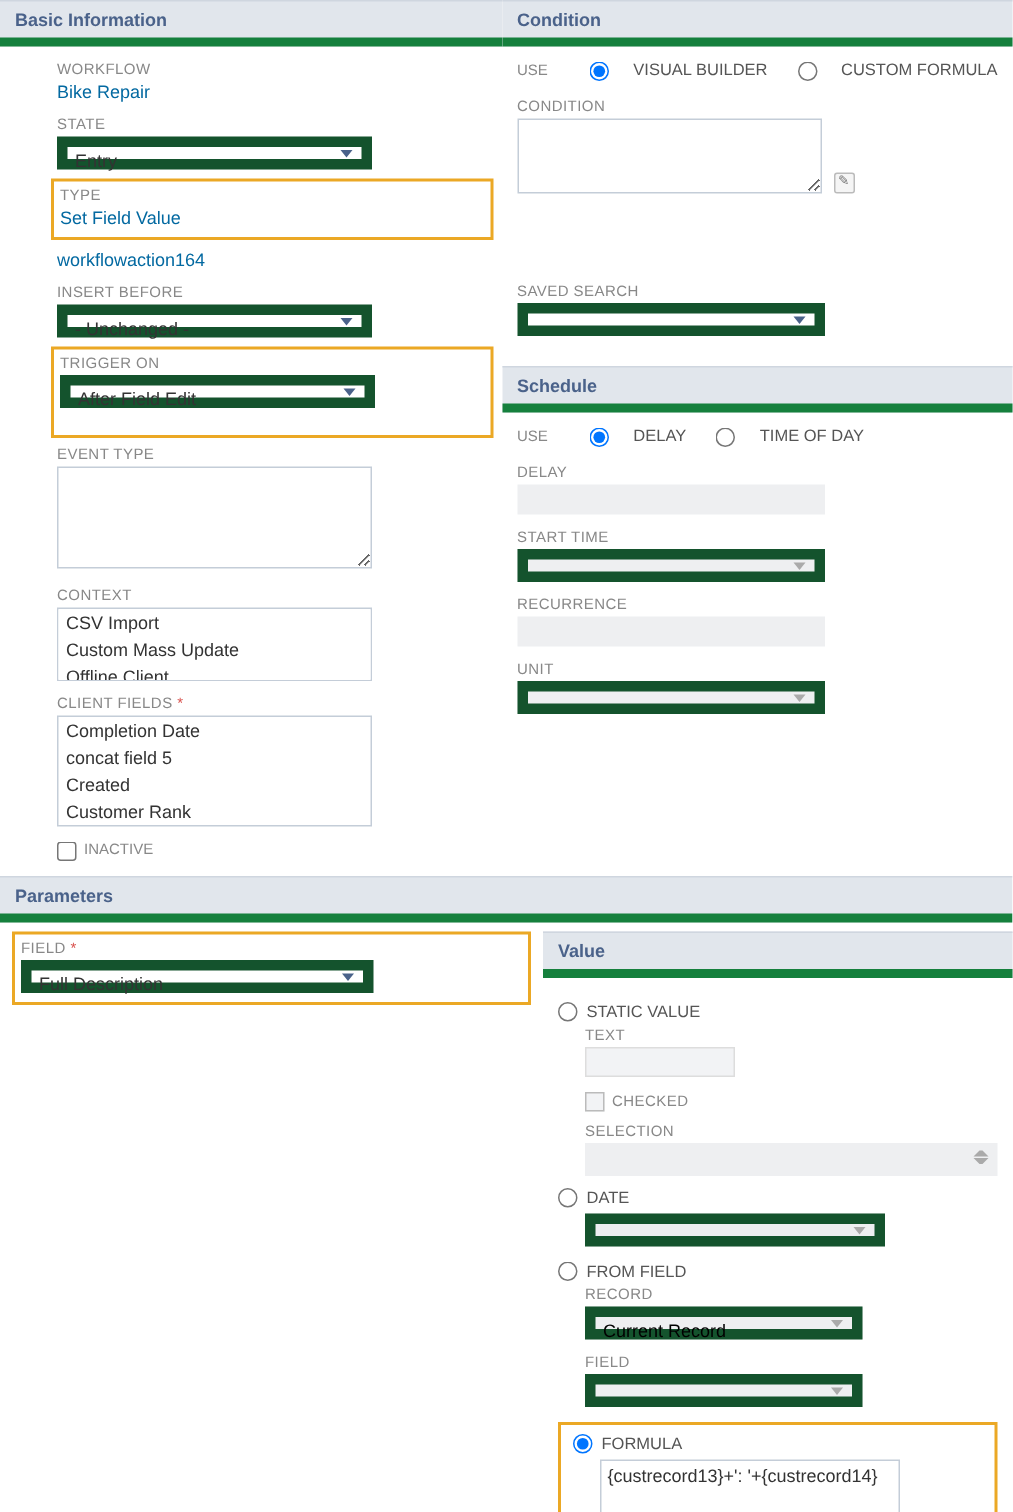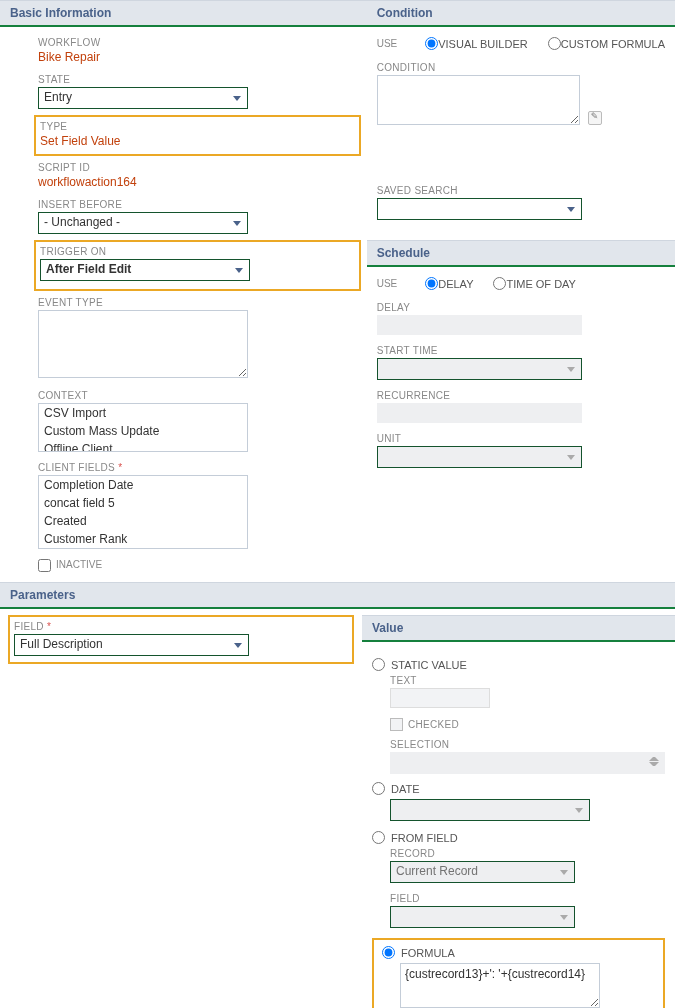--- a/index.html
+++ b/index.html
@@ -6,50 +6,50 @@
   body {
     font-family: Arial, Helvetica, sans-serif;
     font-size: 11px;
     color: #333;
     background: #fff;
     width: 675px;
   }
   .section-header {
     background: #e1e6ec;
     border-top: 1px solid #cfd6df;
-    border-bottom: 2px solid #15803d;
+    border-bottom: 6px solid #15803d;
     padding: 5px 10px;
     font-weight: bold;
     color: #4a628a;
     font-size: 12px;
   }
   .two-col { display: flex; }
   .col-left { width: 385px; }
   .col-right { flex: 1; }
   .section-body { padding: 10px 10px 10px 38px; }
   .section-body.right { padding: 10px 10px 10px 10px; }
   .field-label {
     font-size: 10px;
     color: #888;
     text-transform: uppercase;
     letter-spacing: 0.3px;
     margin-bottom: 2px;
   }
   .field-label .req { color: #d9534f; }
   .field-value {
     font-size: 12px;
-    color: #c2410c;
+    color: #0369a1;
     margin-bottom: 10px;
   }
   .dropdown {
     position: relative;
     width: 210px;
     height: 22px;
     background: #fff;
-    border: 1px solid #14532d;
+    border: 7px solid #14532d;
     font-size: 12px;
     padding: 2px 20px 2px 5px;
     color: #333;
     margin-bottom: 10px;
   }
   .dropdown.disabled { background: #eeeff1; color: #888; }
   .dropdown::after {
     content: "";
     position: absolute;
     right: 6px;
@@ -90,21 +90,21 @@
   .checkbox-row input { margin-right: 5px; }
   .checkbox-row label { color: #888; font-size: 10px; }
   .highlight-box {
     border: 2px solid #eba825;
     padding: 2px 2px;
     margin: -4px -4px 6px -4px;
   }
   .highlight-box-inner { padding: 2px 2px; }
   .radio-row { display: flex; align-items: center; gap: 20px; margin-bottom: 12px; font-size: 11px; color:#555;}
   .radio-row .use-label { color: #888; font-size: 10px; margin-right: 8px; }
-  .radio-row label { display: flex; align-items: center; gap: 0; white-space: nowrap;}
+  .radio-row label { display: flex; gap: 16px; white-space: nowrap;}
   input[type=radio] { margin: 0; }
   .cond-icon {
     display: inline-block;
     width: 14px; height: 14px;
     border: 1px solid #bbb;
     border-radius: 2px;
     background: #f5f5f5;
     vertical-align: middle;
     margin-left: 4px;
     position: relative;
@@ -167,30 +167,29 @@
       <div class="field-label">STATE</div>
       <div class="dropdown"><span>Entry</span></div>
 
       <div class="highlight-box">
         <div class="highlight-box-inner">
           <div class="field-label">TYPE</div>
           <div class="field-value" style="margin-bottom:2px;">Set Field Value</div>
         </div>
       </div>
 
-      <div class="field-label">SCRIPT ID</div>
       <div class="field-value">workflowaction164</div>
 
       <div class="field-label">INSERT BEFORE</div>
       <div class="dropdown"><span>- Unchanged -</span></div>
 
       <div class="highlight-box">
         <div class="highlight-box-inner">
           <div class="field-label">TRIGGER ON</div>
-          <div class="dropdown" style="margin-bottom:4px;font-weight:bold;"><span>After Field Edit</span></div>
+          <div class="dropdown" style="margin-bottom:14px;"><span>After Field Edit</span></div>
         </div>
       </div>
 
       <div class="field-label">EVENT TYPE</div>
       <textarea class="textarea-box" style="width: 210px; height: 68px; margin-bottom: 10px;"></textarea>
 
       <div class="field-label">CONTEXT</div>
       <div class="listbox" style="height:49px;">
         <div class="item">CSV Import</div>
         <div class="item">Custom Mass Update</div>
@@ -309,21 +308,21 @@
       <div class="indent">
         <div class="dropdown disabled" style="width:200px;"></div>
       </div>
 
       <div class="radio-line">
           <input type="radio" name="val" style=""> 
           <span>FROM FIELD</span>
         </div>
       <div class="indent">
         <div class="field-label">RECORD</div>
-        <div class="dropdown disabled" style="width:185px; color:#737373;"><span>Current Record</span></div>
+        <div class="dropdown disabled" style="width:185px; color:#000000;"><span>Current Record</span></div>
         <div class="field-label">FIELD</div>
         <div class="dropdown disabled" style="width:185px;"></div>
       </div>
 
       <div class="formula-box">
         <div class="radio-line" style="margin-top:0;">
             <input type="radio" name="val" checked="" style=""> 
             <span>FORMULA</span>
           </div>
         <div class="indent" style="margin-bottom:0;">

